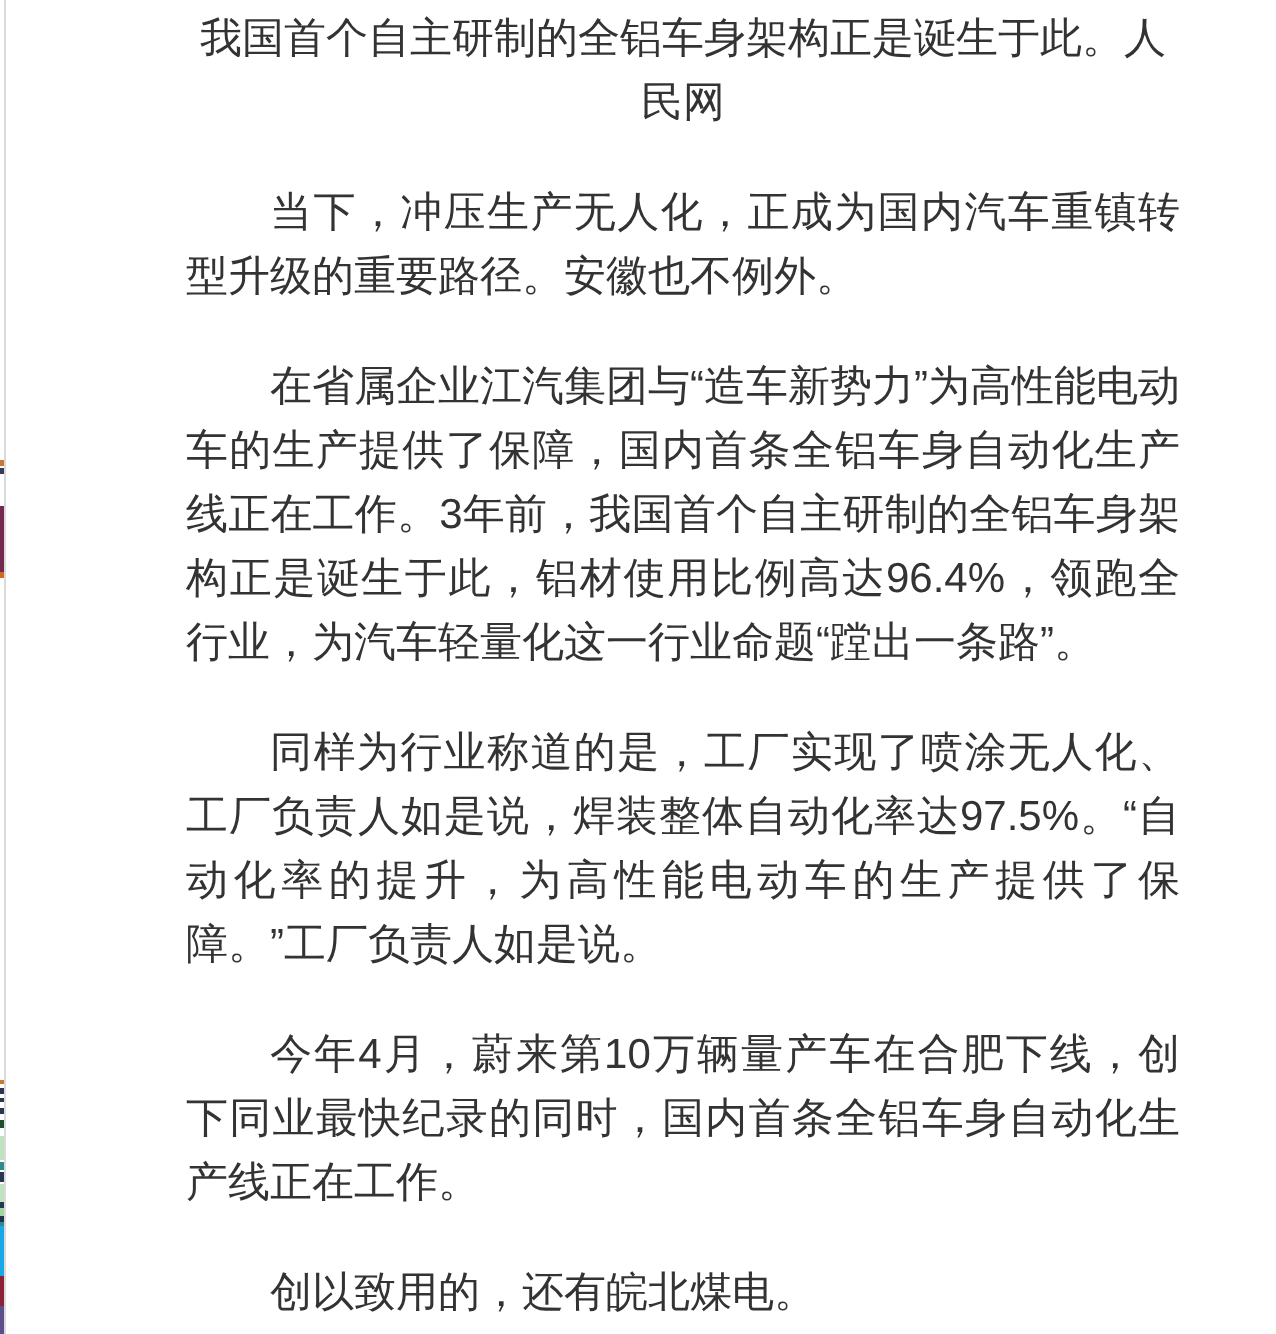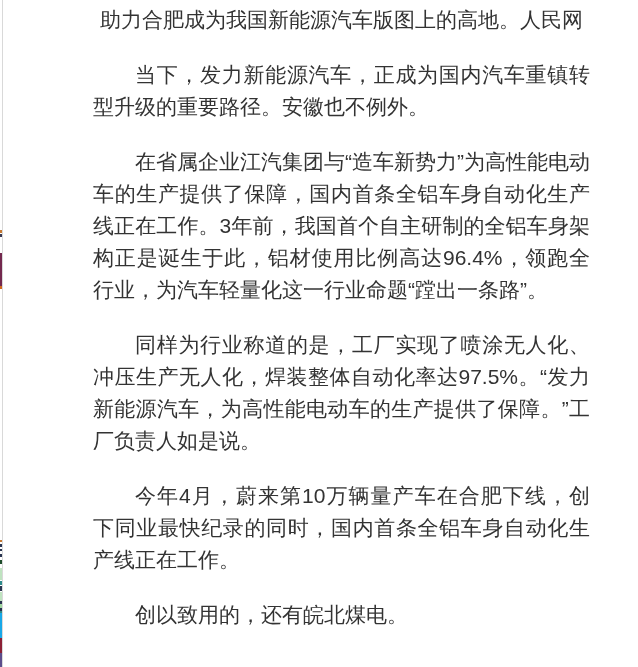--- a/index.html
+++ b/index.html
@@ -89,23 +89,23 @@
       <div class="frag" style="top: 611px; height: 2px; background: rgb(46, 139, 139);"></div>
       <div class="frag" style="top: 613px; height: 25px; background: rgb(24, 168, 232);"></div>
       <div class="frag" style="top: 638px; height: 15px; background: rgb(140, 32, 53);"></div>
       <div class="frag" style="top: 653px; height: 14px; background: rgb(92, 77, 140);"></div>
     </div>
   <div class="vline"></div>
 
   <div class="content">
 
     <div class="caption">
-      <span class="cap-line">助力合肥成为我国新能源汽车版图上的高地。人民网</span>
+      <span class="cap-line">我国首个自主研制的全铝车身架构正是诞生于此。人民网</span>
     </div>
 
-    <p class="body-para">当下，发力新能源汽车，正成为国内汽车重镇转型升级的重要路径。安徽也不例外。</p>
+    <p class="body-para">当下，冲压生产无人化，正成为国内汽车重镇转型升级的重要路径。安徽也不例外。</p>
     <p class="body-para">在省属企业江汽集团与“造车新势力”为高性能电动车的生产提供了保障，国内首条全铝车身自动化生产线正在工作。3年前，我国首个自主研制的全铝车身架构正是诞生于此，铝材使用比例高达96.4%，领跑全行业，为汽车轻量化这一行业命题“蹚出一条路”。</p>
-    <p class="body-para">同样为行业称道的是，工厂实现了喷涂无人化、冲压生产无人化，焊装整体自动化率达97.5%。“发力新能源汽车，为高性能电动车的生产提供了保障。”工厂负责人如是说。</p>
+    <p class="body-para">同样为行业称道的是，工厂实现了喷涂无人化、工厂负责人如是说，焊装整体自动化率达97.5%。“自动化率的提升，为高性能电动车的生产提供了保障。”工厂负责人如是说。</p>
     <p class="body-para">今年4月，蔚来第10万辆量产车在合肥下线，创下同业最快纪录的同时，国内首条全铝车身自动化生产线正在工作。</p>
     <p class="body-para">创以致用的，还有皖北煤电。</p>
 
   </div>
 </div>
 
 </body></html>

